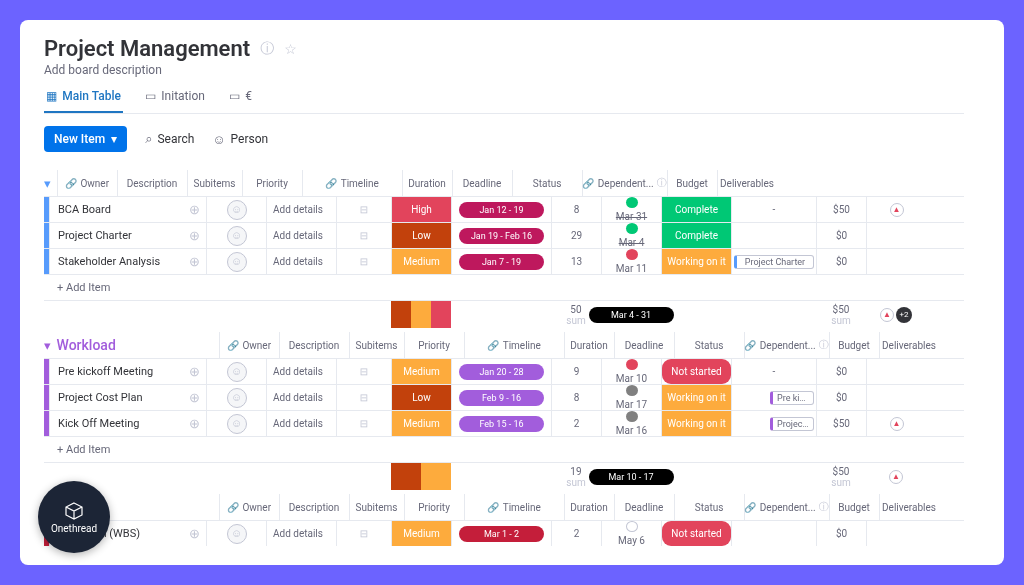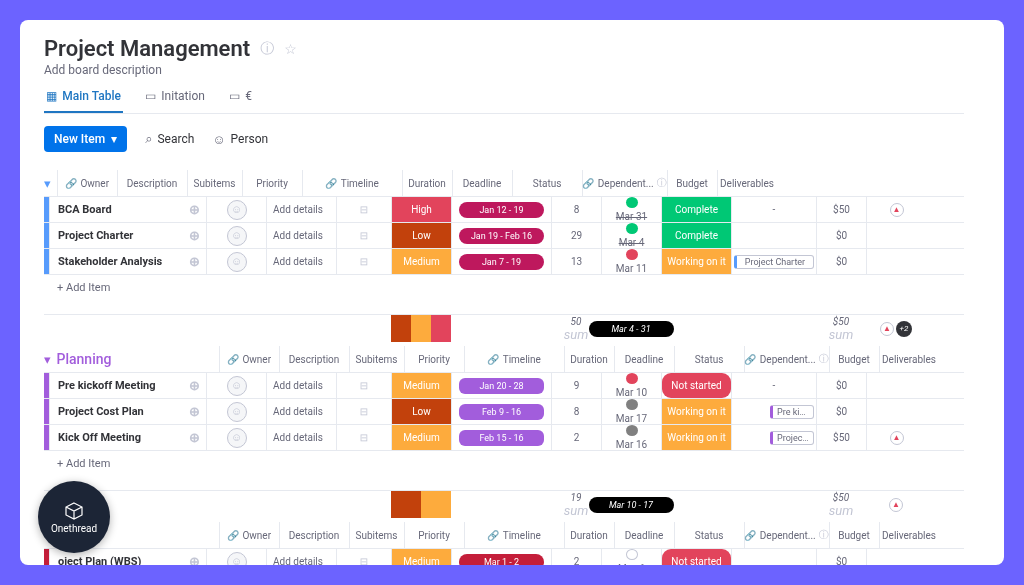--- a/index.html
+++ b/index.html
@@ -41,21 +41,21 @@
 .col.status { width: 70px; }
 .col.dependent { width: 85px; }
 .col.budget { width: 50px; }
 .col.deliverables { width: 60px; }
 
 .row { display: flex; align-items: stretch; border-top: 1px solid #e6e9ef; height: 26px; }
 .row-edge { width: 5px; }
 .initiation .row-edge { background: #579bfc; }
 .planning .row-edge { background: #a25ddc; }
 .execution .row-edge { background: #c41e3a; }
-.row-name { flex: 0 0 157px; font-size: 11px; color: #323338; display: flex; align-items: center; padding-left: 8px; border-left: 1px solid #e6e9ef; font-weight: bold; }
+.row-name { flex: 0 0 157px; font-size: 11px; color: #323338; display: flex; align-items: center; padding-left: 8px; border-left: 1px solid #e6e9ef; }
 .plus-circle { color: #c3c6d4; font-size: 13px; margin-left: auto; margin-right: 6px; }
 
 .cell { border-left: 1px solid #e6e9ef; display: flex; align-items: center; justify-content: center; font-size: 10px; color: #676879; }
 .cell.owner { width: 60px; }
 .cell.desc { width: 70px; justify-content: flex-start; padding-left: 6px; cursor: pointer; }
 .cell.subitems { width: 55px; color: #c3c6d4; }
 .cell.priority { width: 60px; padding: 0; }
 .cell.timeline { width: 100px; padding: 2px; }
 .cell.duration { width: 50px; }
 .cell.deadline { width: 60px; gap: 3px; flex-direction: column; }
@@ -70,44 +70,44 @@
 .dd-dot { width: 12px; height: 12px; border-radius: 50%; display: inline-block; }
 .dd-text.strike { text-decoration: line-through; }
 .dep-pill { background: #fff; border: 1px solid #c3c6d4; border-radius: 3px; font-size: 9px; padding: 1px 4px; width: 100%; text-align: center; white-space: nowrap; overflow: hidden; text-overflow: ellipsis; color: #676879; border-left: 3px solid #579bfc; }
 .planning .dep-pill { border-left-color: #a25ddc; margin-left: 36px; }
 .deliv-dot { width: 14px; height: 14px; border-radius: 50%; background: #fff; border: 1px solid #c3c6d4; display: inline-flex; align-items: center; justify-content: center; font-size: 8px; color: #e2445c; }
 
 .add-row { display: flex; align-items: center; border-top: 1px solid #e6e9ef; height: 26px; }
 .add-row .row-edge { opacity: 0.4; }
 .add-row-text { font-size: 11px; color: #676879; padding-left: 8px; cursor: pointer; }
 
-.summary-row { display: flex; align-items: stretch; height: 28px; border-top: 1px solid #e6e9ef; margin-top: 14px; font-style: italic; }
+.summary-row { display: flex; align-items: stretch; height: 28px; border-top: 1px solid #e6e9ef; margin-top: 0; }
 .summary-row .spacer { flex: 0 0 162px; }
 .summary-row .cell { border-left: none; }
 .summary-row .cell.priority { display: flex; }
 .pri-seg { flex: 1; height: 100%; }
 .sum-dur { font-size: 10px; text-align: center; }
-.sum-dur .small { font-size: 13px; color: #c3c6d4; display: block; }
+.sum-dur .small { font-size: 10px; color: #c3c6d4; display: block; }
 .tl-pill.summary { background: #000000; }
 .more-badge { width: 16px; height: 16px; border-radius: 50%; background: #323338; color: #fff; font-size: 8px; display: inline-flex; align-items: center; justify-content: center; }
 
 .chain-icon { color: #579bfc; font-size: 10px; }
 .info-s { color: #c3c6d4; font-size: 10px; }
 
 .logo-badge { position: absolute; left: 18px; bottom: 12px; width: 72px; height: 72px; border-radius: 50%; background: #1c2536; color: #fff; display: flex; flex-direction: column; align-items: center; justify-content: center; font-size: 10px; box-shadow: 0 2px 8px rgba(0,0,0,0.3); z-index: 10; }
 .logo-badge svg { margin-bottom: 2px; }
 
 .pri-high { background: #e2445c; }
 .pri-medium { background: #fdab3d; }
 .pri-low { background: #c2410c; }
 .st-complete { background: #00c875; }
 .st-working { background: #fdab3d; }
 .st-notstarted { background: #e2445c; border-radius: 9px; }
 .tl-blue { background: #be185d; }
-.tl-purple { background: #a25ddc; border-radius: 6px; }
+.tl-purple { background: #a25ddc; }
 .tl-red { background: #c41e3a; }
 .dd-green { background: #00c875; }
 .dd-red { background: #e2445c; }
 .dd-grey { background: #808080; }
 .dd-hollow { background: #fff; border: 1px solid #c3c6d4; }
 </style>
 </head>
 <body>
 
 <div class="panel">
@@ -290,21 +290,21 @@
           </div>
       <div class="cell deliverables">
             <span class="deliv-dot">▲</span> 
             <span class="more-badge">+2</span>
           </div>
     </div>
       </div>
       <div class="group planning">
     <div class="group-header">
       <span class="gh-toggle">▾</span>
-      <div class="gh-name">Planning</div>
+      <div class="gh-name">Workload</div>
 
     <div class="cols">
       <div class="col owner">
               <span class="chain-icon">🔗</span>
               <span>Owner</span>
             </div>
       <div class="col desc">Description</div>
       <div class="col subitems">Subitems</div>
       <div class="col priority">Priority</div>
       <div class="col timeline">

